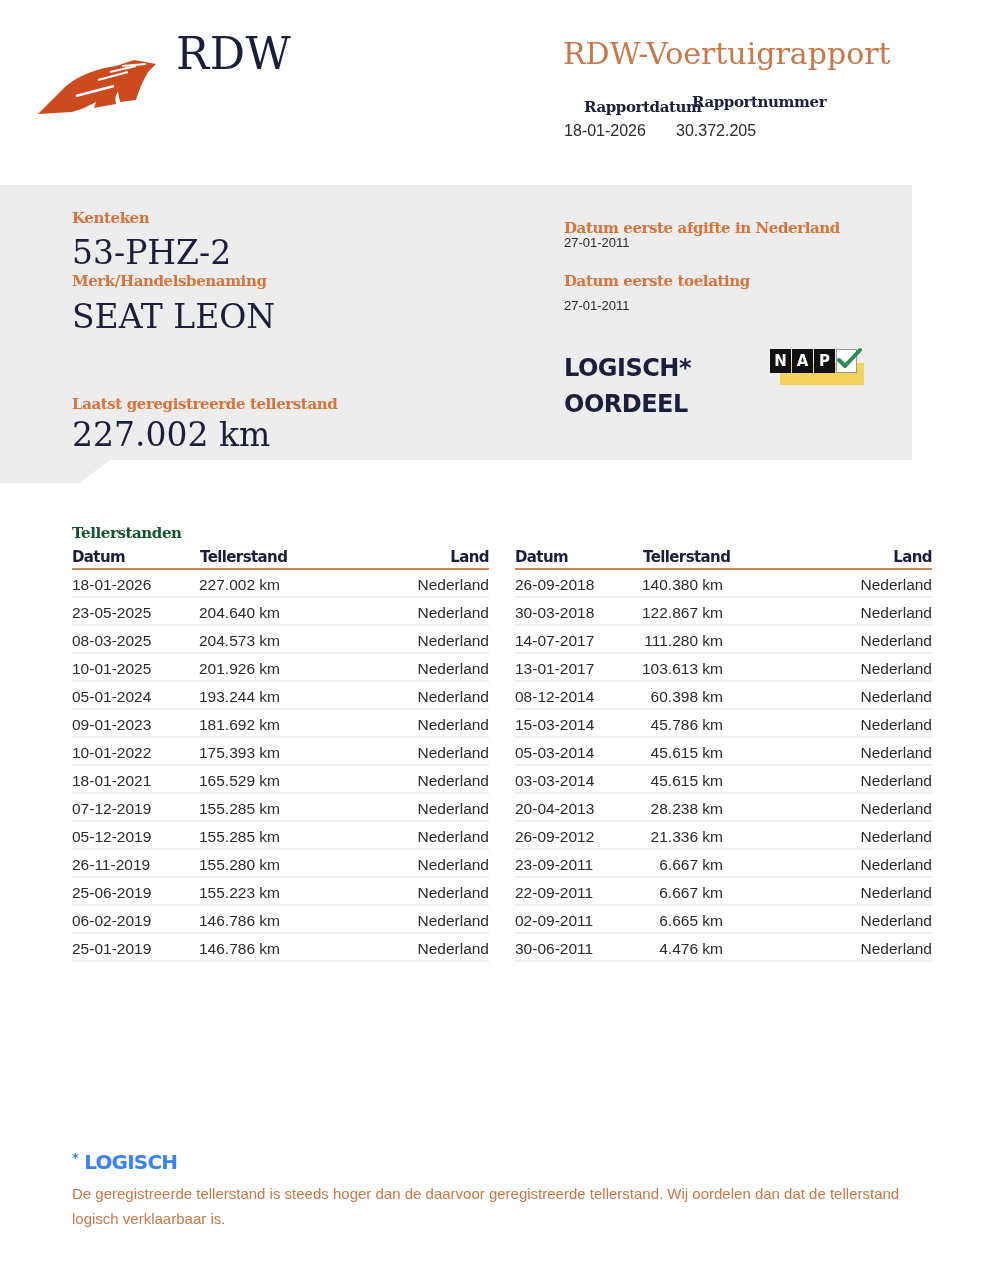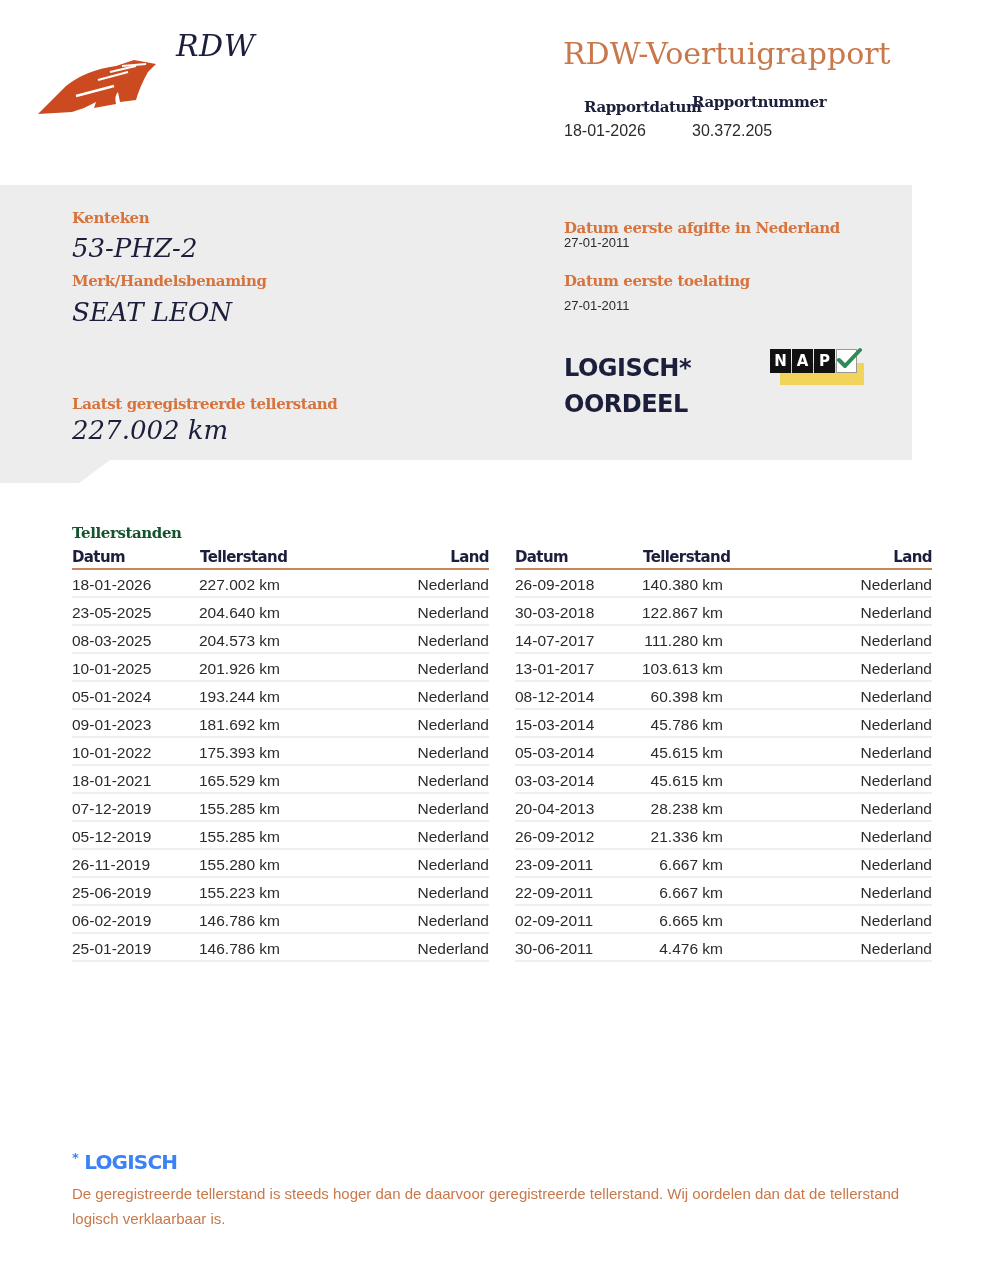--- a/index.html
+++ b/index.html
@@ -6,32 +6,32 @@
   body {
     width:987px; height:1280px; position:relative; overflow:hidden;
     background:#ffffff;
     font-family:"Liberation Sans", sans-serif;
     color:#222222;
   }
   .abs { position:absolute; }
 
   
   .logo { left:36px; top:52px; width:122px; height:66px; }
-  .brand { left:176px; top:28px; font-family:"DejaVu Serif", serif; font-size:30px; color:#1b1f3b; letter-spacing:0.5px;font-style:italic; }
+  .brand { left:176px; top:28px; font-family:"DejaVu Serif", serif; font-size:44px; color:#1b1f3b; letter-spacing:0.5px; }
   .report-title { left:563px; top:36px; font-family:"DejaVu Serif", serif; font-size:30px; color:#c8784a; }
   .meta-label { font-family:"DejaVu Serif", serif; font-weight:bold; font-size:15px; color:#1b1f3b; letter-spacing:-0.4px; }
   .meta-value { font-size:16px; color:#2b2b2b; }
 
   
   .band { left:0; top:185px; width:912px; height:275px; background:#eeedee; }
   .band-tab { left:0; top:460px; width:110px; height:23px; background:#eeedee;
     clip-path:polygon(0 0, 100% 0, 72% 100%, 0 100%); }
 
   .f-label { font-family:"DejaVu Serif", serif; font-weight:bold; font-size:15px; color:#d7733c; letter-spacing:-0.4px; white-space:nowrap; }
-  .f-value-lg { font-family:"DejaVu Serif", serif; font-size:26px; color:#1b1f3b; white-space:nowrap;font-style:italic; }
+  .f-value-lg { font-family:"DejaVu Serif", serif; font-size:33px; color:#1b1f3b; white-space:nowrap; }
   .f-value-sm { font-size:13px; color:#2b2b2b; }
   .verdict { font-family:"DejaVu Sans", sans-serif; font-weight:bold; font-size:24px; color:#1b1f3b; line-height:36px; letter-spacing:-0.5px; }
 
   
   .nap { left:770px; top:349px; width:94px; height:38px; }
   .nap .yellow { position:absolute; left:10px; top:14px; width:84px; height:22px; background:#f3d45a; }
   .nap .box { position:absolute; top:0; width:21px; height:24px; background:#111; color:#fff;
     font-family:"DejaVu Sans", sans-serif; font-weight:bold; font-size:15px; text-align:center; line-height:24px; }
   .nap .check { position:absolute; left:66px; top:0; width:21px; height:24px; background:#fff; border:1px solid #999; box-sizing:border-box; }
 
@@ -60,21 +60,21 @@
   <path d="M74 20 L100 14" stroke="#fff" stroke-width="2.2"></path>
   <path d="M86 14 L110 12" stroke="#fff" stroke-width="2"></path>
   <path d="M40 44 L78 34" stroke="#fff" stroke-width="2.4"></path>
 </svg>
 <div class="abs brand">RDW</div>
 
 <div class="abs report-title">RDW-Voertuigrapport</div>
 <div class="abs meta-label" style="left:584px;top:98px;">Rapportdatum</div>
 <div class="abs meta-value" style="left:564px;top:122px;">18-01-2026</div>
 <div class="abs meta-label" style="left:692px;top:93px;">Rapportnummer</div>
-<div class="abs meta-value" style="left:692px;top:122px;">30.372.205</div>
+<div class="abs meta-value" style="left:676px;top:122px;">30.372.205</div>
 
 <div class="abs band"></div>
 <div class="abs band-tab"></div>
 
 <div class="abs f-label" style="left:72px;top:209px;">Kenteken</div>
 <div class="abs f-value-lg" style="left:72px;top:233px;">53-PHZ-2</div>
 <div class="abs f-label" style="left:72px;top:272px;">Merk/Handelsbenaming</div>
 <div class="abs f-value-lg" style="left:72px;top:297px;">SEAT LEON</div>
 <div class="abs f-label" style="left:72px;top:395px;">Laatst geregistreerde tellerstand</div>
 <div class="abs f-value-lg" style="left:72px;top:415px;">227.002 km</div>

